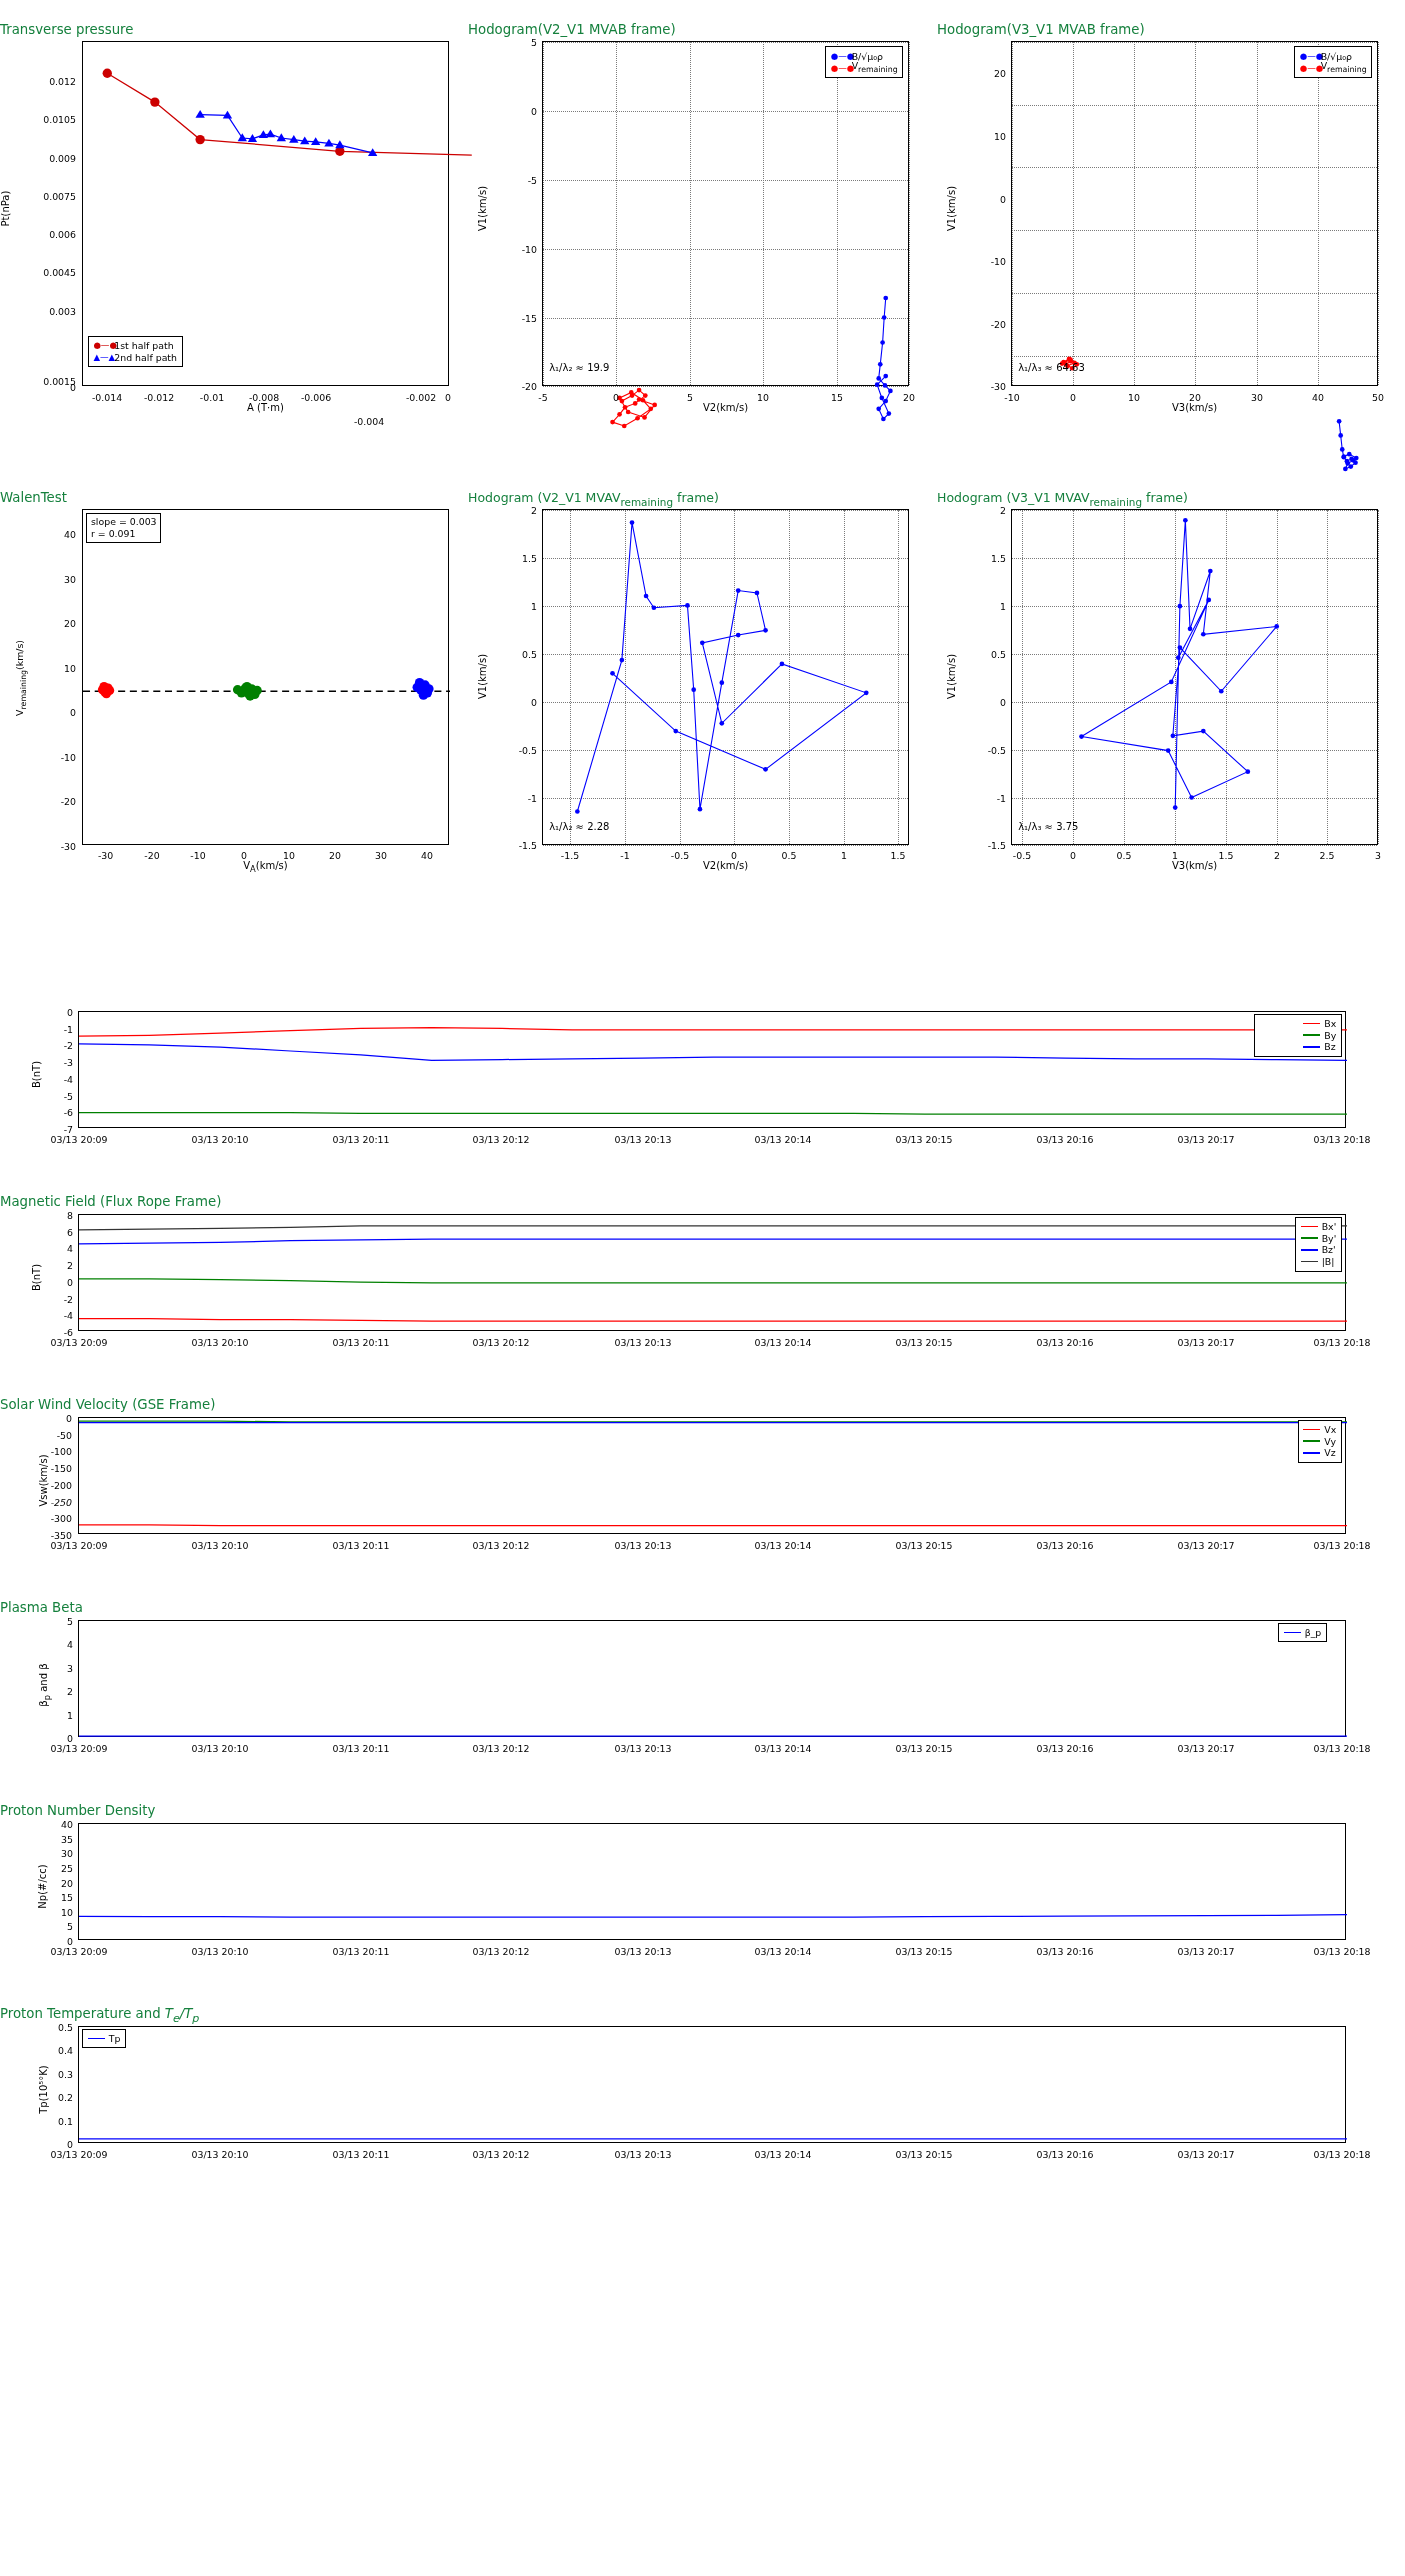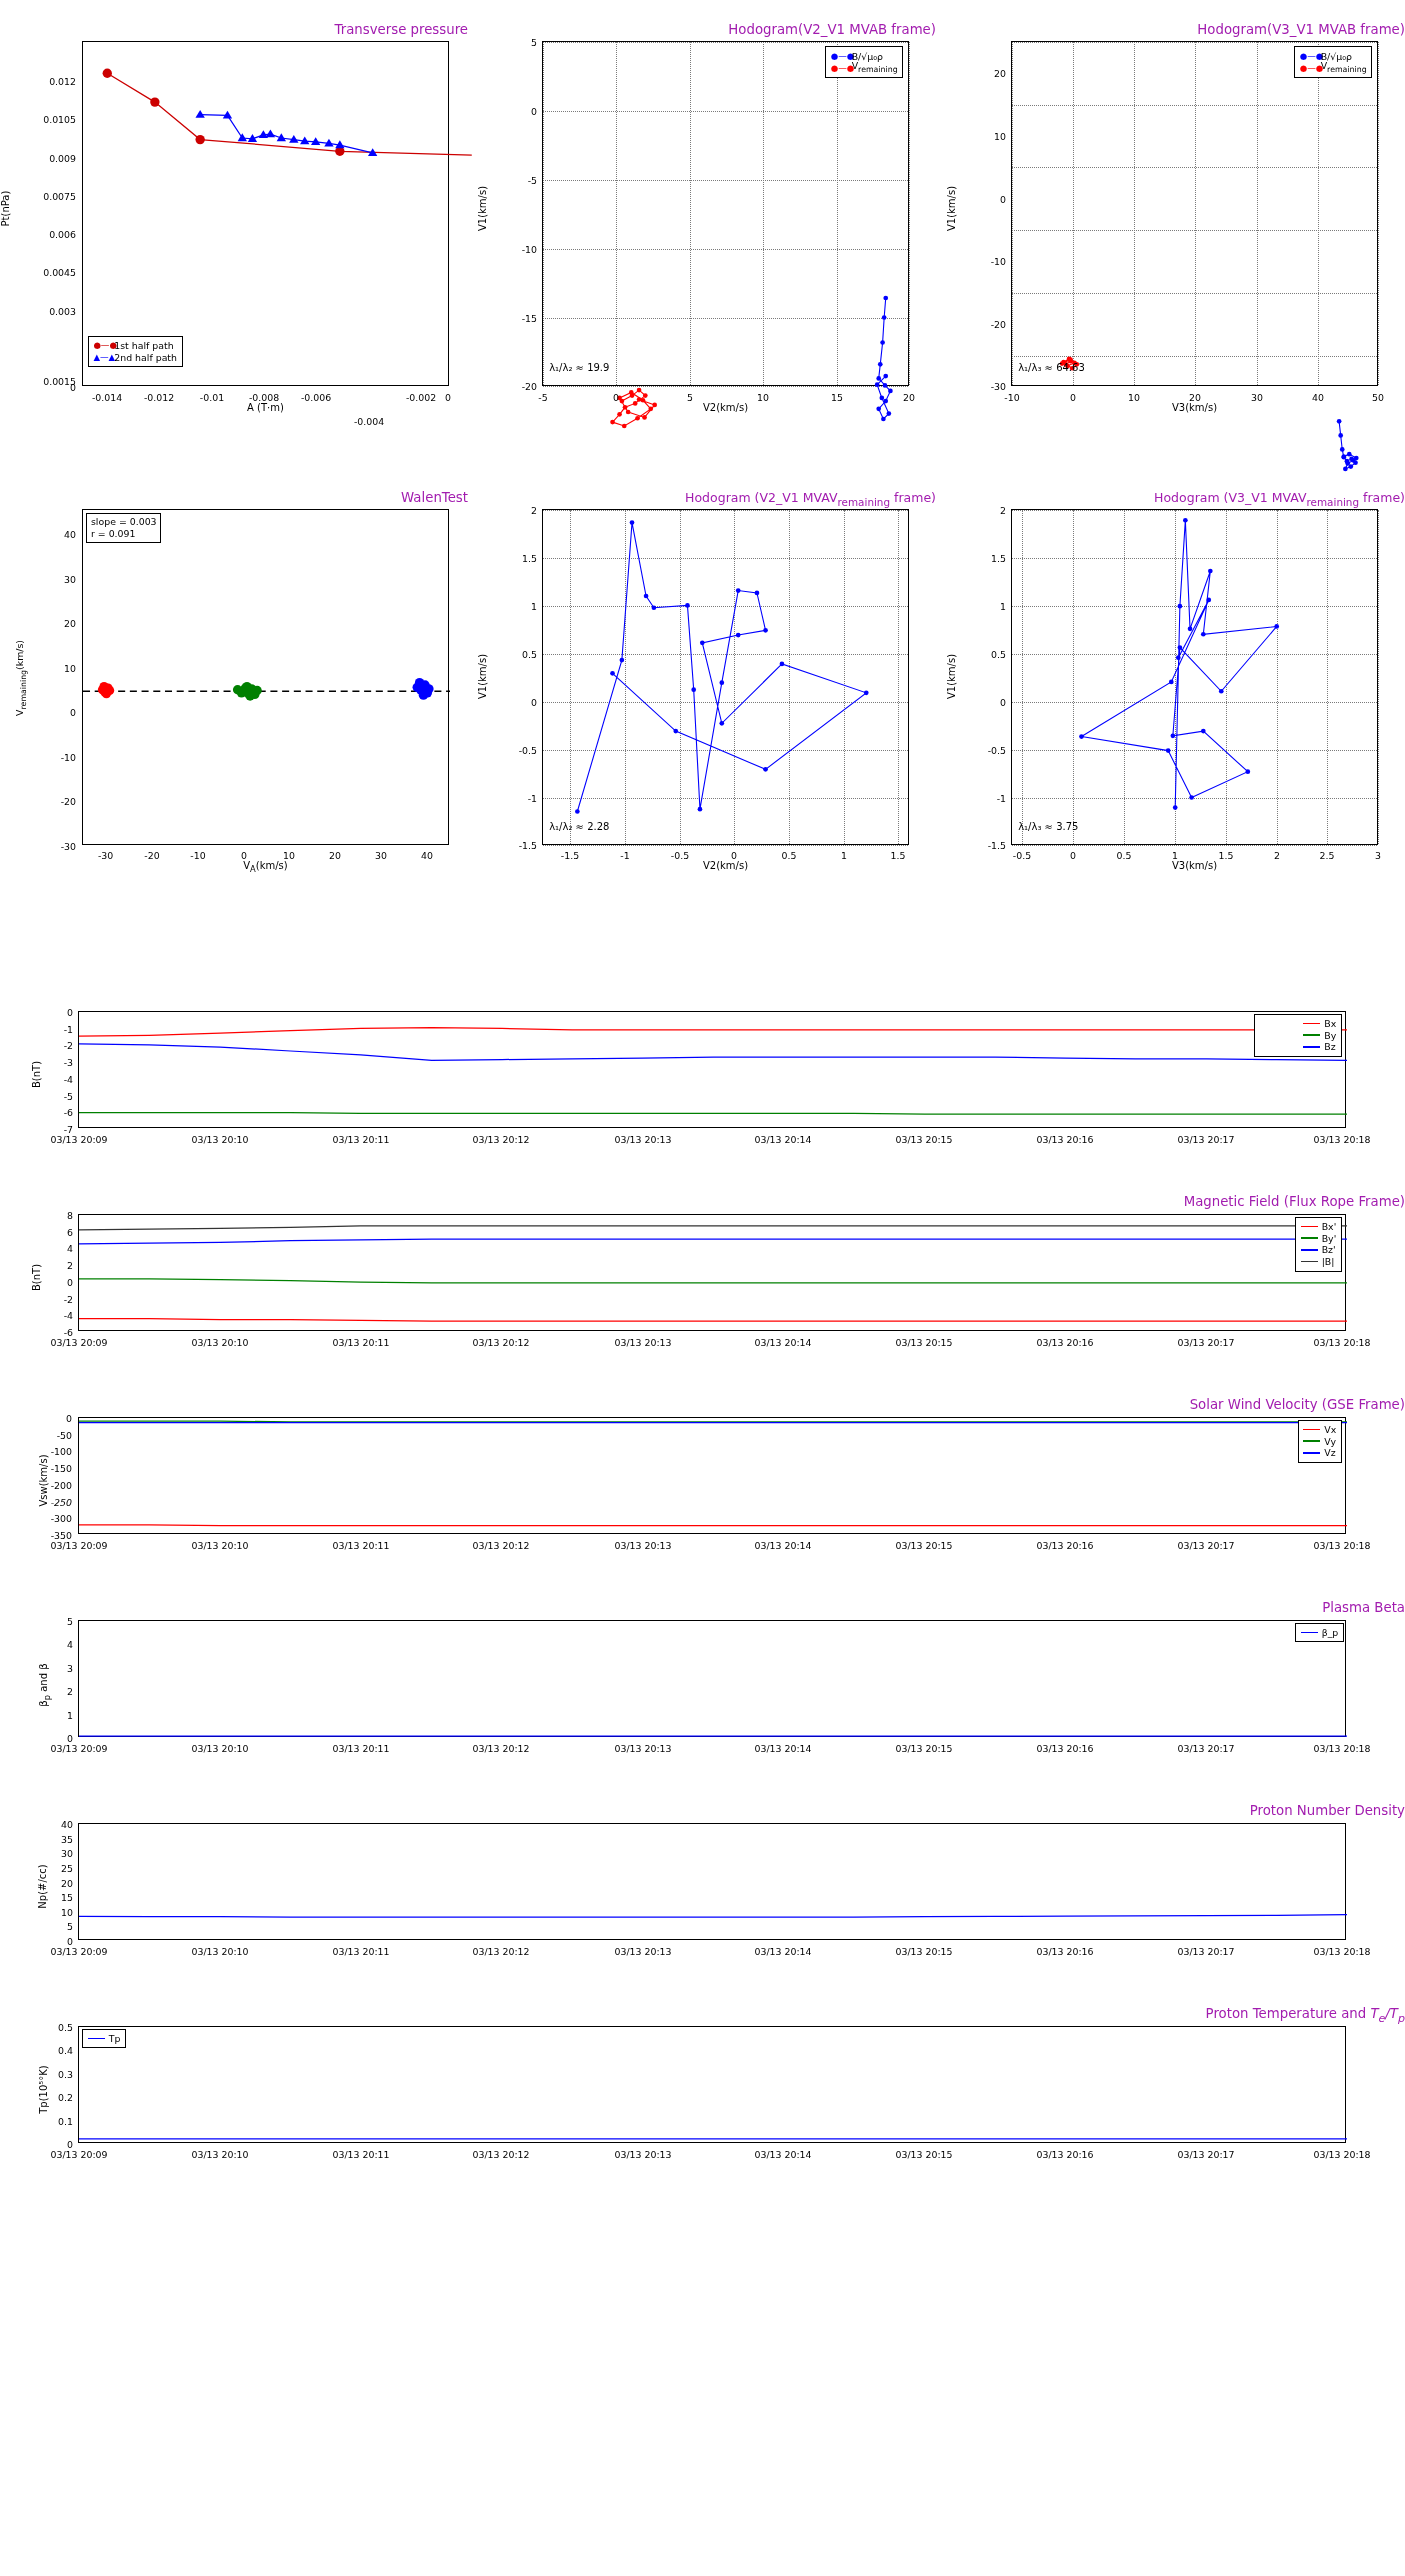--- a/index.html
+++ b/index.html
@@ -1,20 +1,20 @@
 <!DOCTYPE html>
 <html style="font-size:12.5px"><head>
 <meta charset="utf-8">
 <style>
   html,body{margin:0;padding:0;background:#ffffff;}
   body{width:1405px;height:2576px;font-family:"DejaVu Sans",sans-serif;color:#000;}
   .page{position:relative;width:1405px;height:2576px;}
   .panel{position:absolute;box-sizing:border-box;}
   .axes{position:absolute;box-sizing:border-box;border:0.8px solid #000;background:#fff;}
-  .title{position:absolute;width:100%;text-align:right;font-size:13.3px;color:#a21caf;}
+  .title{position:absolute;width:100%;text-align:left;font-size:13.3px;color:#15803d;}
   .ylabel{position:absolute;transform-origin:center center;font-size:10px;white-space:nowrap;}
   .xlabel{position:absolute;width:100%;text-align:center;font-size:10px;}
   .tick{position:absolute;font-size:9.4px;color:#000;white-space:nowrap;}
   .tick.x{transform:translateX(-50%);}
   .tick.y{transform:translateY(-50%);text-align:right;}
   .grid-line{position:absolute;border-top:0.8px dotted #7a7a7a;width:100%;}
   .grid-line-v{position:absolute;border-left:0.8px dotted #7a7a7a;height:100%;}
   .legend{position:absolute;background:#fff;border:0.8px solid #000;font-size:9.4px;padding:3.1px 4.7px;line-height:11px;}
   .legend .row{display:flex;align-items:center;white-space:nowrap;height:11.7px;}
   .legend .swatch{display:inline-block;width:17px;height:1.6px;margin-right:3.9px;}
@@ -574,21 +574,21 @@
     </div>
     <div class="ylabel" style="left:17px;top:78px;transform:rotate(-90deg);">Vsw(km/s)</div>
   </div>
 
   <div class="panel" style="left:0px;top:1600px;width:1405px;height:172px;">
     <div class="title" style="top:0px;left:0;">Plasma Beta</div>
     <div class="axes" style="left:78px;top:20px;width:1268px;height:117px;">
       <svg width="1268" height="117" viewBox="0 0 1625 150" preserveAspectRatio="none">
         <polyline fill="none" stroke="#0000ff" stroke-width="1.6" points="0,147.6 90,147.6 181,147.6 271,147.6 361,147.6 452,147.6 542,147.6 632,147.6 722,147.6 813,147.6 903,147.6 993,147.6 1084,147.6 1174,147.6 1264,147.6 1354,147.6 1445,147.6 1535,147.6 1625,147.6"></polyline>
       </svg>
-      <div class="legend" style="right:1px;top:1.6px;margin-left:38px;">
+      <div class="legend" style="right:18px;top:1.6px;margin-left:38px;">
         <div class="row">
             <span class="swatch" style="background:#0000ff"></span>
             <span>β_p</span>
           </div>
       </div>
       <div class="tick y" style="left:-39px;top:117px;width:33px;">0</div>
       <div class="tick y" style="left:-39px;top:94px;width:33px;">1</div>
       <div class="tick y" style="left:-39px;top:70px;width:33px;">2</div>
       <div class="tick y" style="left:-39px;top:47px;width:33px;">3</div>
       <div class="tick y" style="left:-39px;top:23.4px;width:33px;">4</div>

